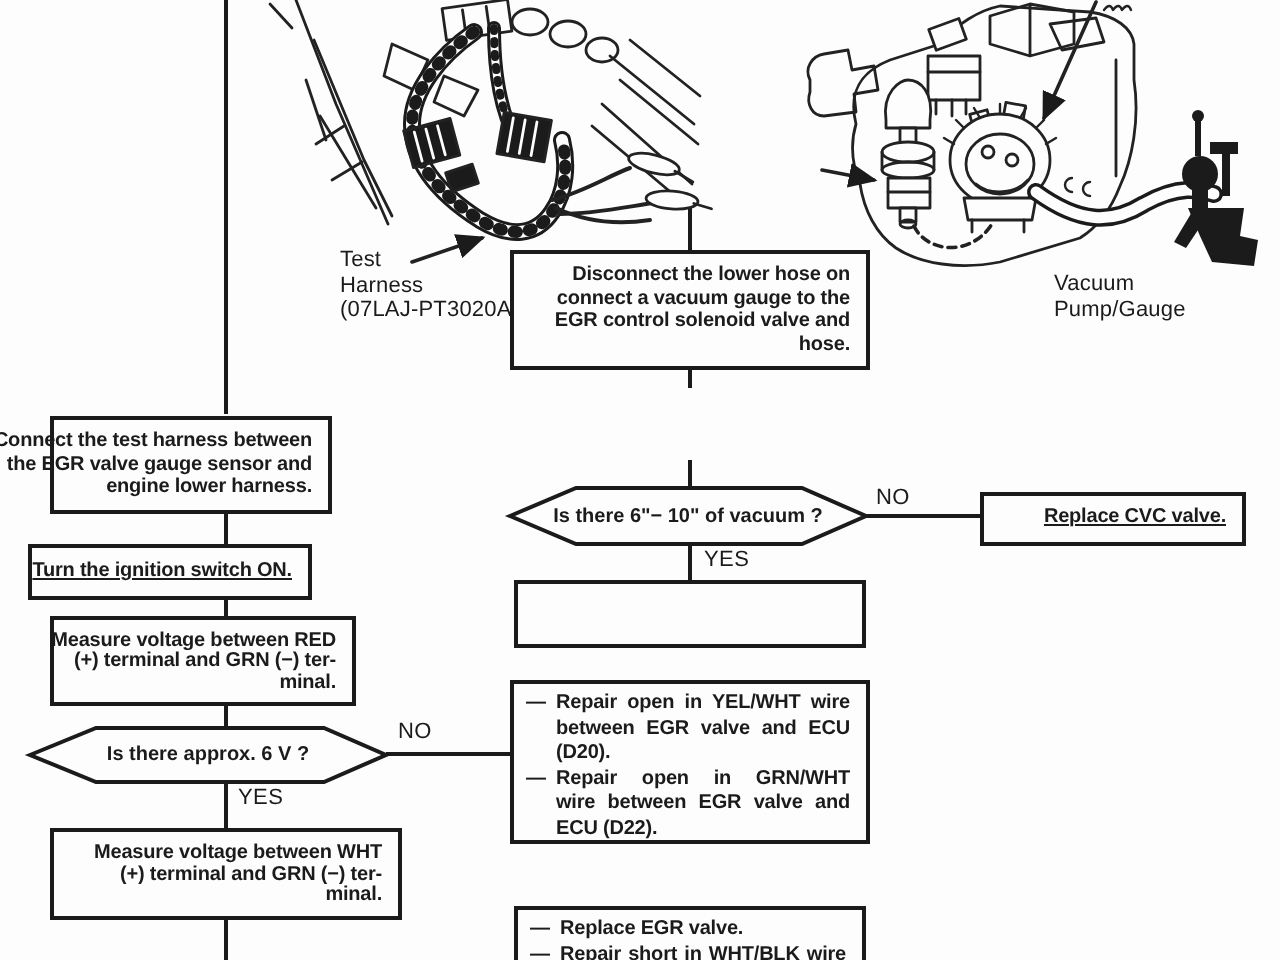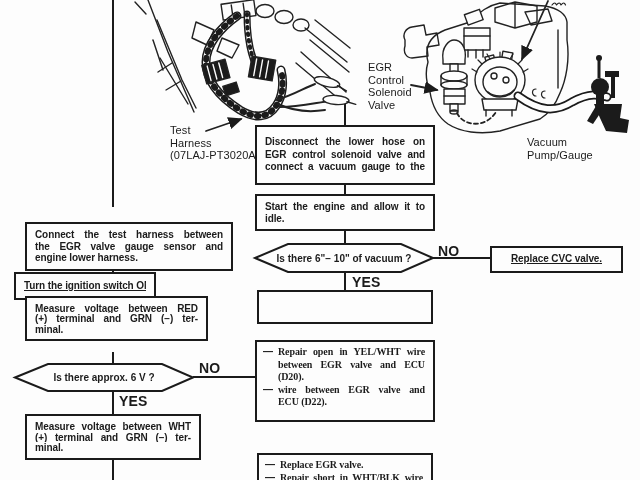--- a/index.html
+++ b/index.html
@@ -4,35 +4,35 @@
 <style>
   html,body{margin:0;padding:0;background:#e8e8e8;}
   .page{
     position:relative;width:640px;height:480px;overflow:hidden;
     background:#fdfdfd;color:#1b1b1b;
     font-family:"Liberation Sans","DejaVu Sans",sans-serif;
   }
   .box{
     position:absolute;box-sizing:border-box;background:#fdfdfd;
     border:2px solid #1b1b1b;padding:5px 8px;
-    font-weight:bold;font-size:10px;line-height:12.5px;letter-spacing:-0.1px;
+    font-weight:bold;font-size:10px;line-height:12.5px;letter-spacing:-0.1px;align-items:flex-end;
   }
   .tline{white-space:nowrap;overflow:hidden;text-align:justify;text-align-last:justify;}
   .tline.end{text-align-last:left;}
   .tline.ctr{text-align-last:center;text-decoration:underline;}
   .vcenter{display:flex;flex-direction:column;justify-content:center;}
   .bullets{padding:4px 8px 4px 6px;}
   .brow{display:flex;}
   .bdash{width:15px;flex:none;}
-  .btext{flex:1;min-width:0;font-family:Liberation Serif, serif;}
+  .btext{flex:1;min-width:0;}
   .hexlabel{
     position:absolute;display:flex;align-items:center;justify-content:center;
     font-weight:bold;font-size:10px;white-space:nowrap;
   }
-  .tag{position:absolute;font-weight:bold;font-size:14px;letter-spacing:0.2px;}
+  .tag{position:absolute;font-weight:normal;font-size:11px;letter-spacing:0.2px;}
   .label{
     position:absolute;font-size:11px;line-height:12.5px;
     white-space:pre-line;letter-spacing:0.1px;
   }
 </style>
 </head>
 <body>
 
 <div class="page">
 
@@ -185,83 +185,77 @@
       </g>
 
       <path d="M548,1 L522,59" stroke-width="1.8" marker-end="url(#ah)"></path>
       <path d="M411,85 L437,90" stroke-width="1.8" marker-end="url(#ah)"></path>
     </g>
   </svg>
 
   <div class="label" style="left:170px;top:124px;width:110px">Test
 Harness
 (07LAJ-PT3020A)</div>
-  <div class="label" style="left:368px;top:61px;width:70px">EGR
-Control
-Solenoid
-Valve</div>
   <div class="label" style="left:527px;top:136px;width:110px">Vacuum
 Pump/Gauge</div>
 
-  <div class="box vcenter" style="left:25px;top:222px;width:208px;height:49px">
+  <div class="box vcenter" style="left:25px;top:208px;width:141px;height:49px">
     <div class="tline">Connect the test harness between</div>
     <div class="tline">the EGR valve gauge sensor and</div>
     <div class="tline end">engine lower harness.</div>
   </div>
 
   <div class="box vcenter" style="left:14px;top:272px;width:142px;height:28px">
     <div class="tline ctr">Turn the ignition switch ON.</div>
   </div>
 
-  <div class="box vcenter" style="left:25px;top:296px;width:183px;height:45px">
+  <div class="box vcenter" style="left:25px;top:308px;width:153px;height:45px">
     <div class="tline">Measure voltage between RED</div>
     <div class="tline">(+) terminal and GRN (−) ter-</div>
     <div class="tline end">minal.</div>
   </div>
 
   <div class="hexlabel" style="left:22px;top:364px;width:164px;height:27px">Is there approx. 6 V ?</div>
   <div class="tag" style="left:199px;top:360px">NO</div>
   <div class="tag" style="left:119px;top:393px">YES</div>
 
   <div class="box vcenter" style="left:25px;top:414px;width:176px;height:46px">
     <div class="tline">Measure voltage between WHT</div>
     <div class="tline">(+) terminal and GRN (−) ter-</div>
     <div class="tline end">minal.</div>
   </div>
 
   <div class="box vcenter" style="left:255px;top:125px;width:180px;height:60px">
     <div class="tline">Disconnect the lower hose on</div>
+    <div class="tline">connect a vacuum gauge to the</div>
     <div class="tline">EGR control solenoid valve and</div>
-    <div class="tline">connect a vacuum gauge to the</div>
-  </div>
-
-  <div class="box vcenter" style="left:255px;top:194px;width:180px;height:37px">
-    <div class="tline">Start the engine and allow it to</div>
-    <div class="tline end">idle.</div>
-  </div>
+    <div class="tline end">hose.</div>
+  </div>
+
 
   <div class="hexlabel" style="left:262px;top:245px;width:164px;height:26px">Is there 6"− 10" of vacuum ?</div>
   <div class="tag" style="left:438px;top:243px">NO</div>
   <div class="tag" style="left:352px;top:274px">YES</div>
 
   <div class="box vcenter" style="left:257px;top:290px;width:176px;height:34px">
   </div>
 
   <div class="box bullets" style="left:255px;top:340px;width:180px;height:82px">
     <div class="brow">
       <div class="bdash">—</div>
       <div class="btext">
         <div class="tline">Repair open in YEL/WHT wire</div>
         <div class="tline">between EGR valve and ECU</div>
         <div class="tline end">(D20).</div>
       </div>
     </div>
     <div class="brow">
       <div class="bdash">—</div>
       <div class="btext">
+        <div class="tline">Repair open in GRN/WHT</div>
         <div class="tline">wire between EGR valve and</div>
         <div class="tline end">ECU (D22).</div>
       </div>
     </div>
   </div>
 
   <div class="box bullets" style="left:257px;top:453px;width:176px;height:60px">
     <div class="brow">
       <div class="bdash">—</div>
       <div class="btext">

